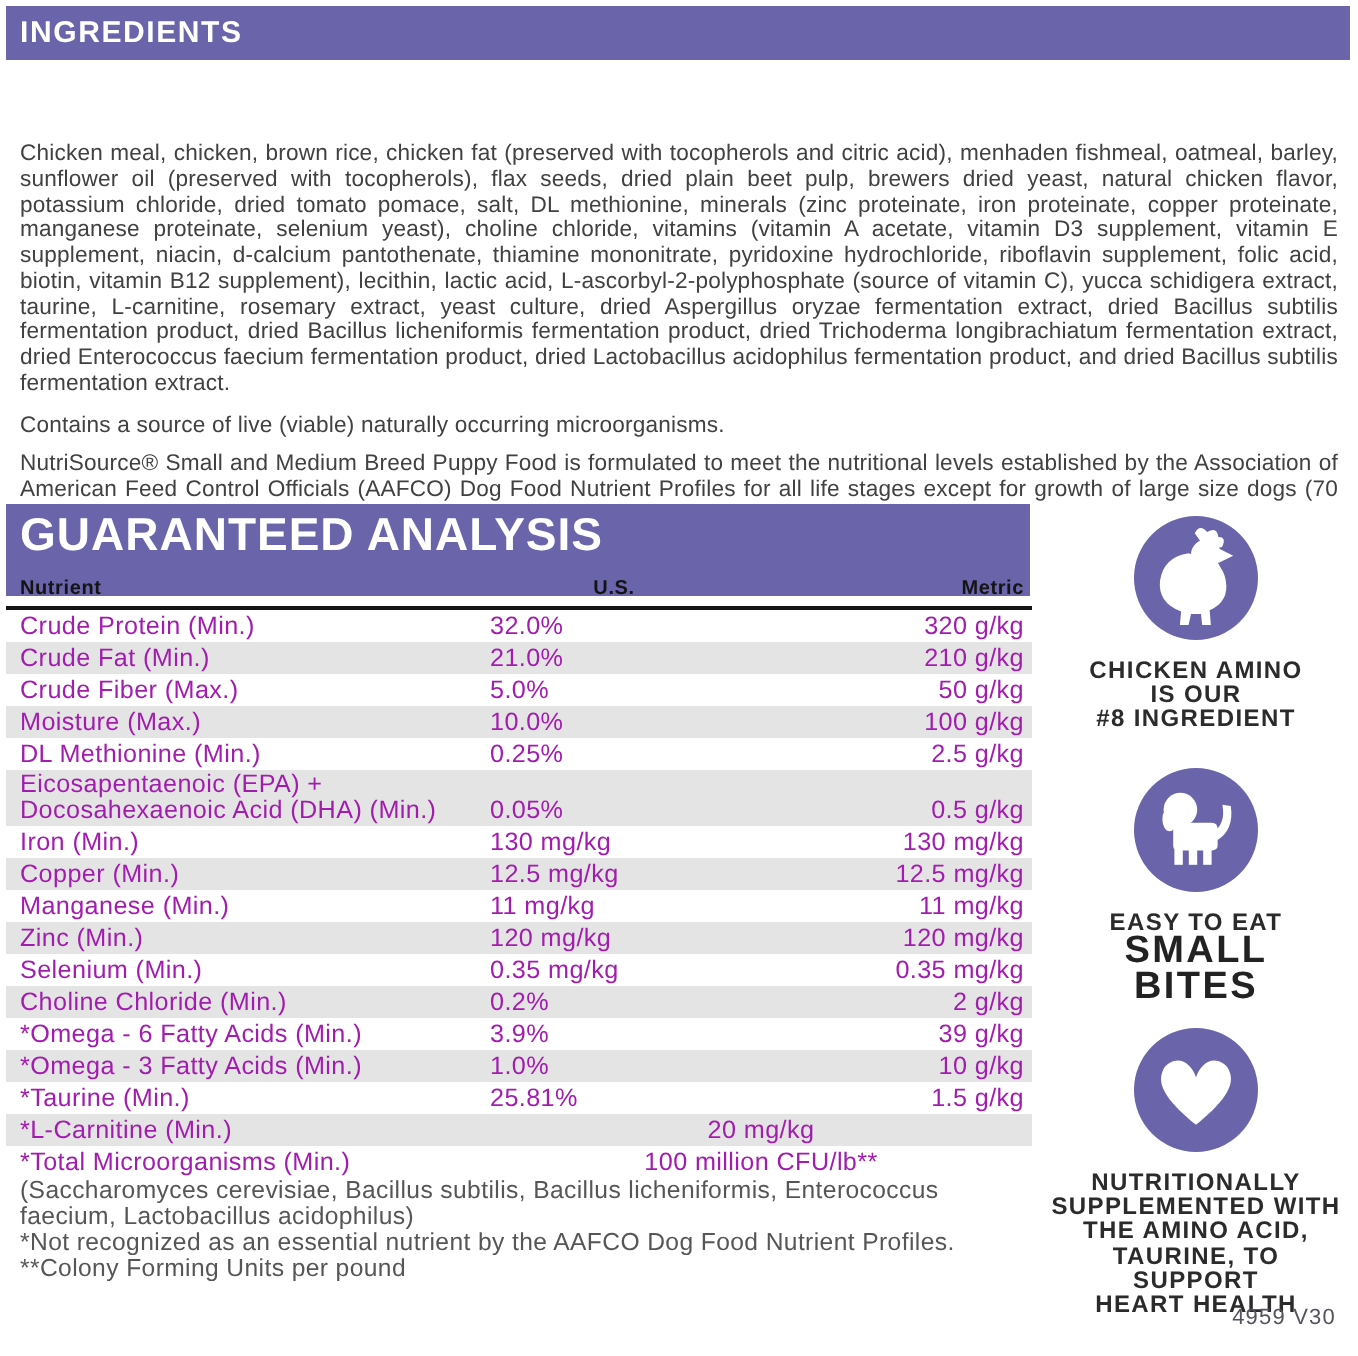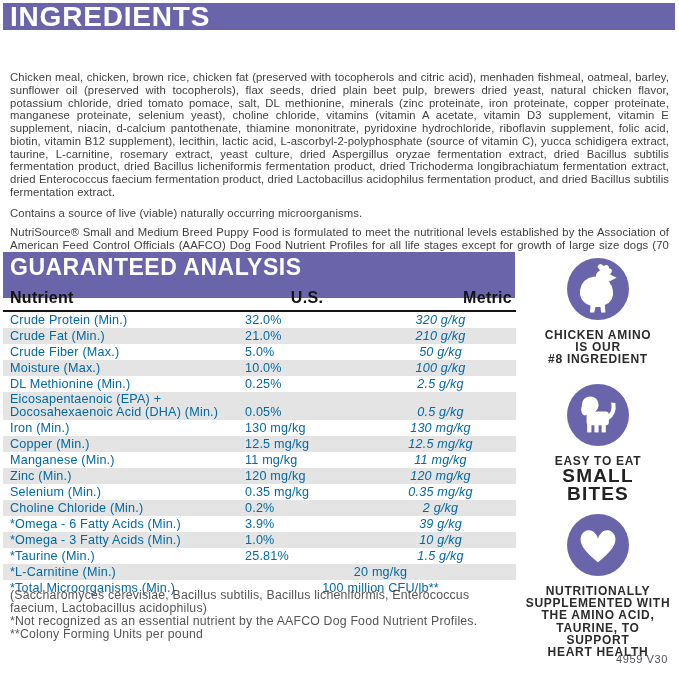--- a/index.html
+++ b/index.html
@@ -3,40 +3,40 @@
 <meta charset="utf-8">
 <style>
   * { margin:0; padding:0; box-sizing:border-box; }
   html,body { background:#fff; }
   .page {
     position:relative; width:679px; height:678px; background:#ffffff;
     font-family:"Liberation Sans", sans-serif; overflow:hidden;
   }
   .banner { position:absolute; background:#6a65aa; color:#fff; font-weight:bold; }
   .ing-banner { left:3px; top:3px; width:672px; height:27px; }
-  .ing-banner span { display:block; font-size:28px; line-height:27px; padding-left:7px; letter-spacing:0.8px; }
+  .ing-banner span { display:block; font-size:15px; line-height:27px; padding-left:7px; letter-spacing:0.8px; }
   .ga-banner { left:3px; top:252px; width:512px; height:46px; }
   .ga-banner span { display:block; font-size:23px; line-height:30px; padding-left:7px; letter-spacing:0.5px; }
 
   .para { position:absolute; left:10px; width:659px; color:#414141; font-size:11.3px; line-height:12.75px; letter-spacing:0.1px;margin-top:35px; }
   .justify { text-align:justify; }
   .ing-body { top:36px; }
   .contains-line { top:172px; }
   .aafco-para { top:191px; }
 
   .ga-table { position:absolute; left:3px; top:289px; width:513px; }
-  .ga-head { display:grid; grid-template-columns:242px 124px 147px; font-size:16px; font-weight:bold; color:#141414; padding-bottom:3px; border-bottom:2.5px solid #141414; letter-spacing:0.3px; }
+  .ga-head { display:grid; grid-template-columns:242px 124px 147px; font-size:10px; font-weight:bold; color:#141414; padding-bottom:3px; border-bottom:2.5px solid #141414; letter-spacing:0.3px; }
   .ga-head .h-name { padding-left:7px; }
   .ga-head .h-us { text-align:center; }
   .ga-head .h-metric { text-align:right; padding-right:4px; }
-  .ga-row { display:grid; grid-template-columns:242px 124px 147px; font-size:12.6px; color:#0369a1; line-height:16px; align-items:end; letter-spacing:0.2px; }
+  .ga-row { display:grid; grid-template-columns:242px 124px 147px; font-size:12.6px; color:#a21caf; line-height:16px; align-items:end; letter-spacing:0.2px; }
   .ga-row.shaded { background:#e4e4e4; }
   .ga-row .c-name { padding-left:7px; white-space:pre-line; }
   .ga-row .c-us { text-align:left; }
-  .ga-row .c-metric { text-align:center; padding-right:4px;font-style:italic; }
+  .ga-row .c-metric { text-align:right; padding-right:4px; }
   .ga-row.two-line { line-height:13px; padding:1px 0; }
   .ga-row.span-row { grid-template-columns:242px 271px; }
   .ga-row .c-span { text-align:center; }
 
   .footnotes { position:absolute; left:10px; top:589px; width:505px; font-size:12.3px; line-height:12.9px; color:#565656; letter-spacing:0.2px; }
   .footnotes p { margin:0; }
 
   .badge { position:absolute; left:523px; width:150px; text-align:center; }
   .badge-1 { top:258px; }
   .badge-2 { top:384px; }

